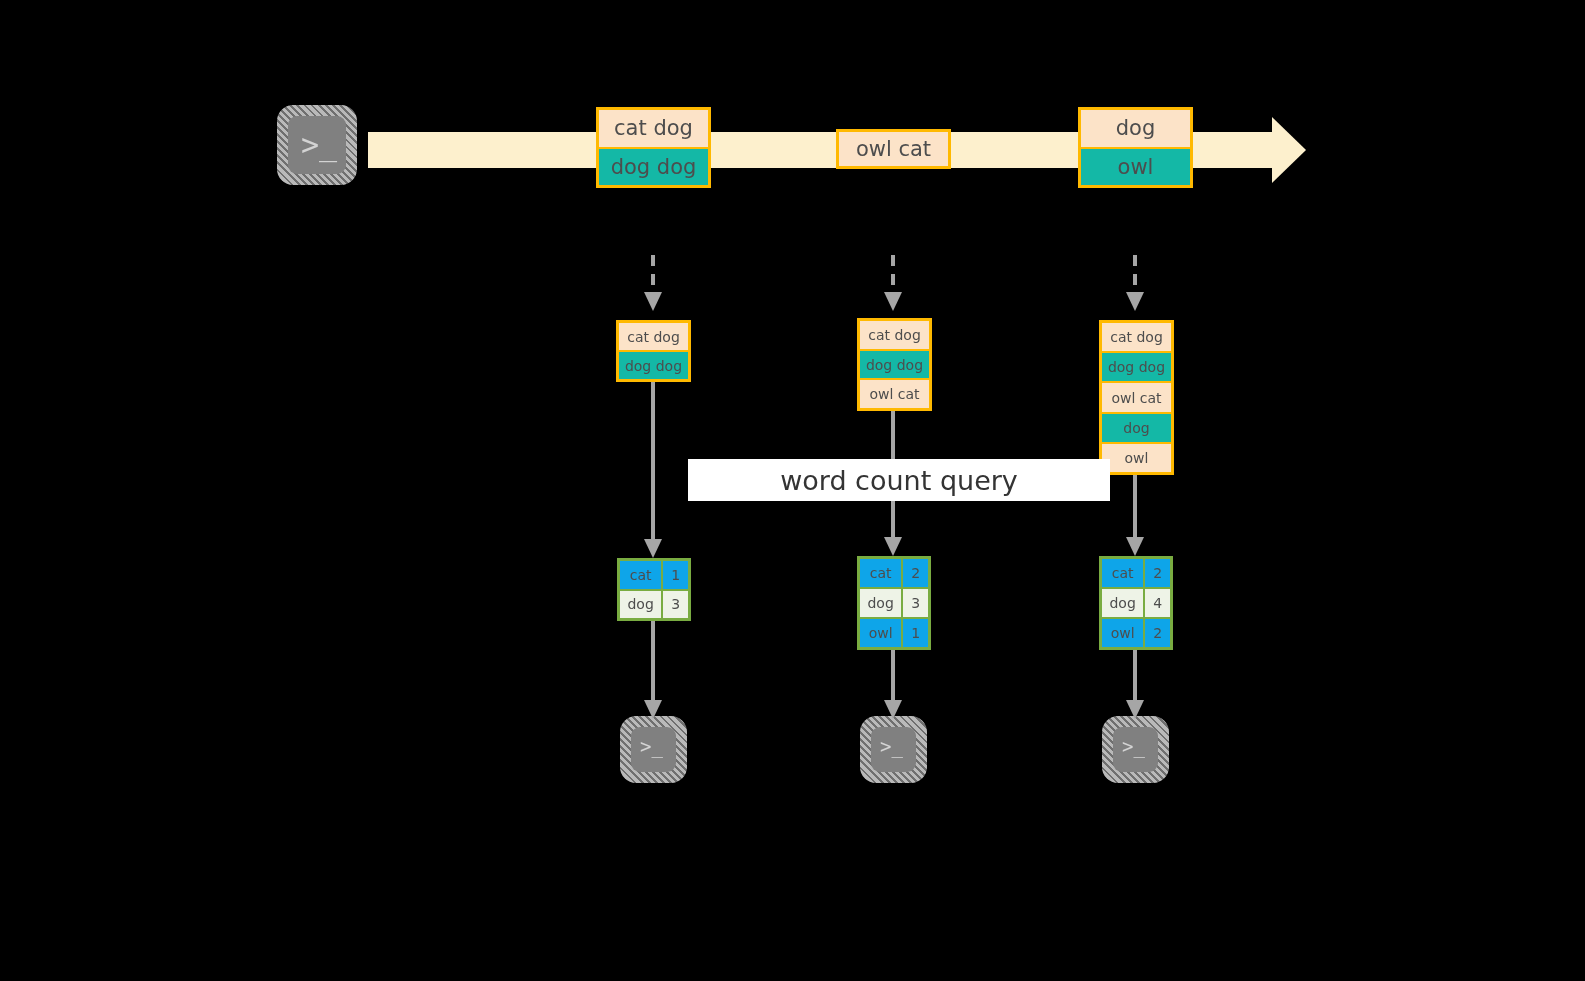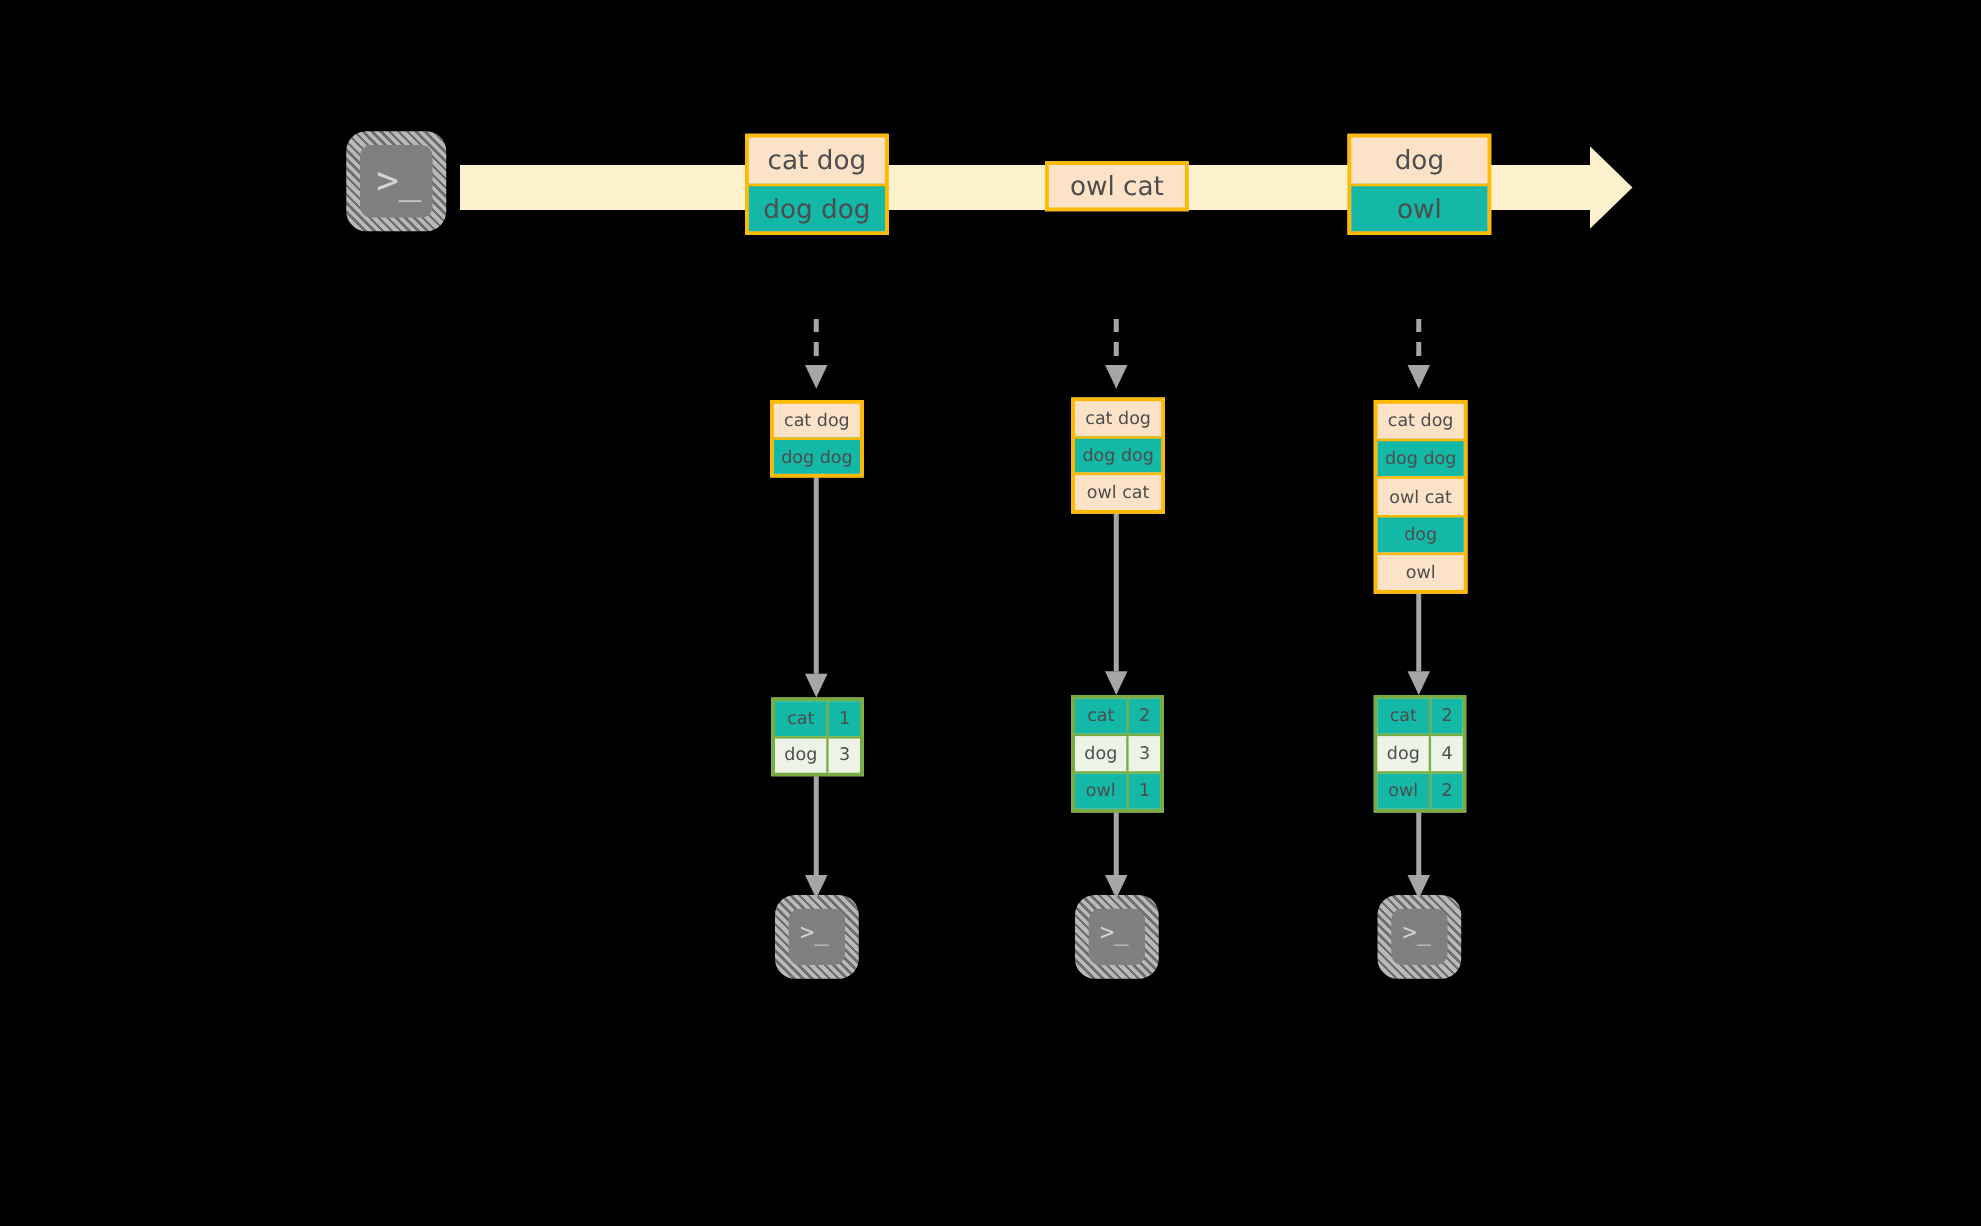--- a/index.html
+++ b/index.html
@@ -114,21 +114,21 @@
     box-sizing: border-box;
   }
   .gtable .grow.sep { border-top: 2px solid #79ac41; }
   .gtable .grow.alt .gcell { background: #eef3e7; }
   .gtable .gcell {
     box-sizing: border-box;
     display: flex;
     align-items: center;
     justify-content: center;
     color: #4d4d4d;
-    background: #14b8a6;
+    background: #0ea5e9;
     white-space: nowrap;
   }
   .gtable .gcell.word {
     width: 47px;
     border-right: 2px solid #79ac41;
   }
   .gtable .gcell.count {
     width: 27px;
   }
 
@@ -321,14 +321,17 @@
     <div class="head" style="top:50px;"></div>
   </div>
 
   <div class="terminal small" style="left:1102px; top:716px; width:67px; height:67px;">
     <div class="hatch"></div>
     <div class="inner">
       <div class="prompt">&gt;_</div>
     </div>
   </div>
 
+  <div class="query-band" style="left:688px; top:459px; width:422px; height:42px;">
+    <div class="qlabel" style="font-size:27px;">word count query</div>
+  </div>
 
 </div>
 
 </body></html>

